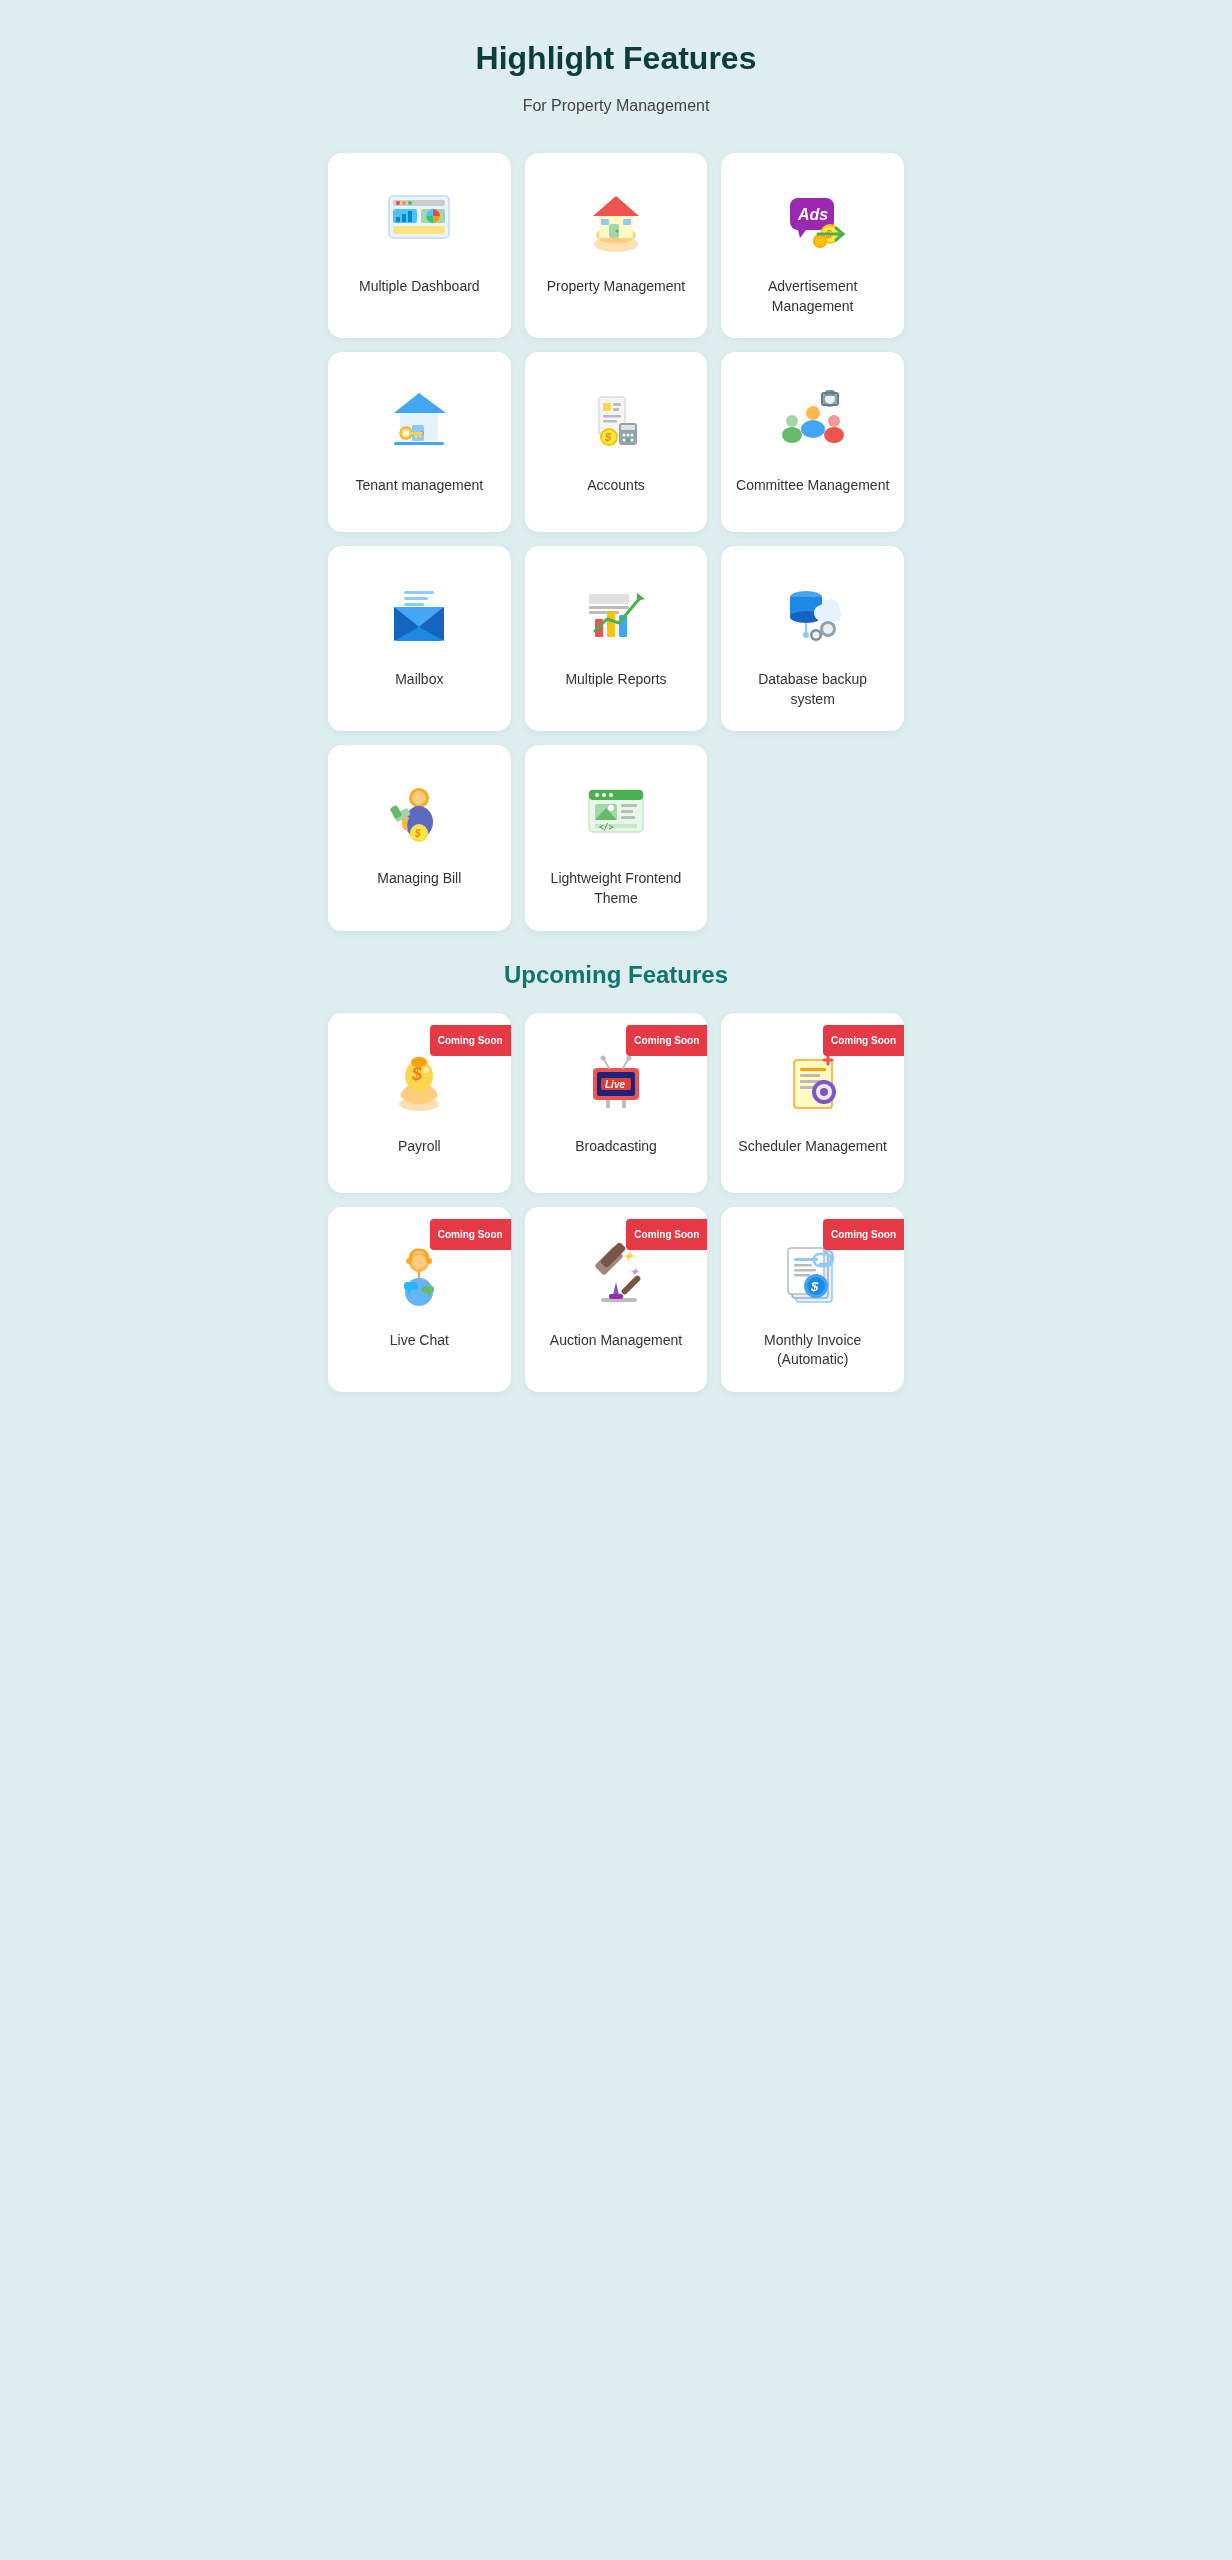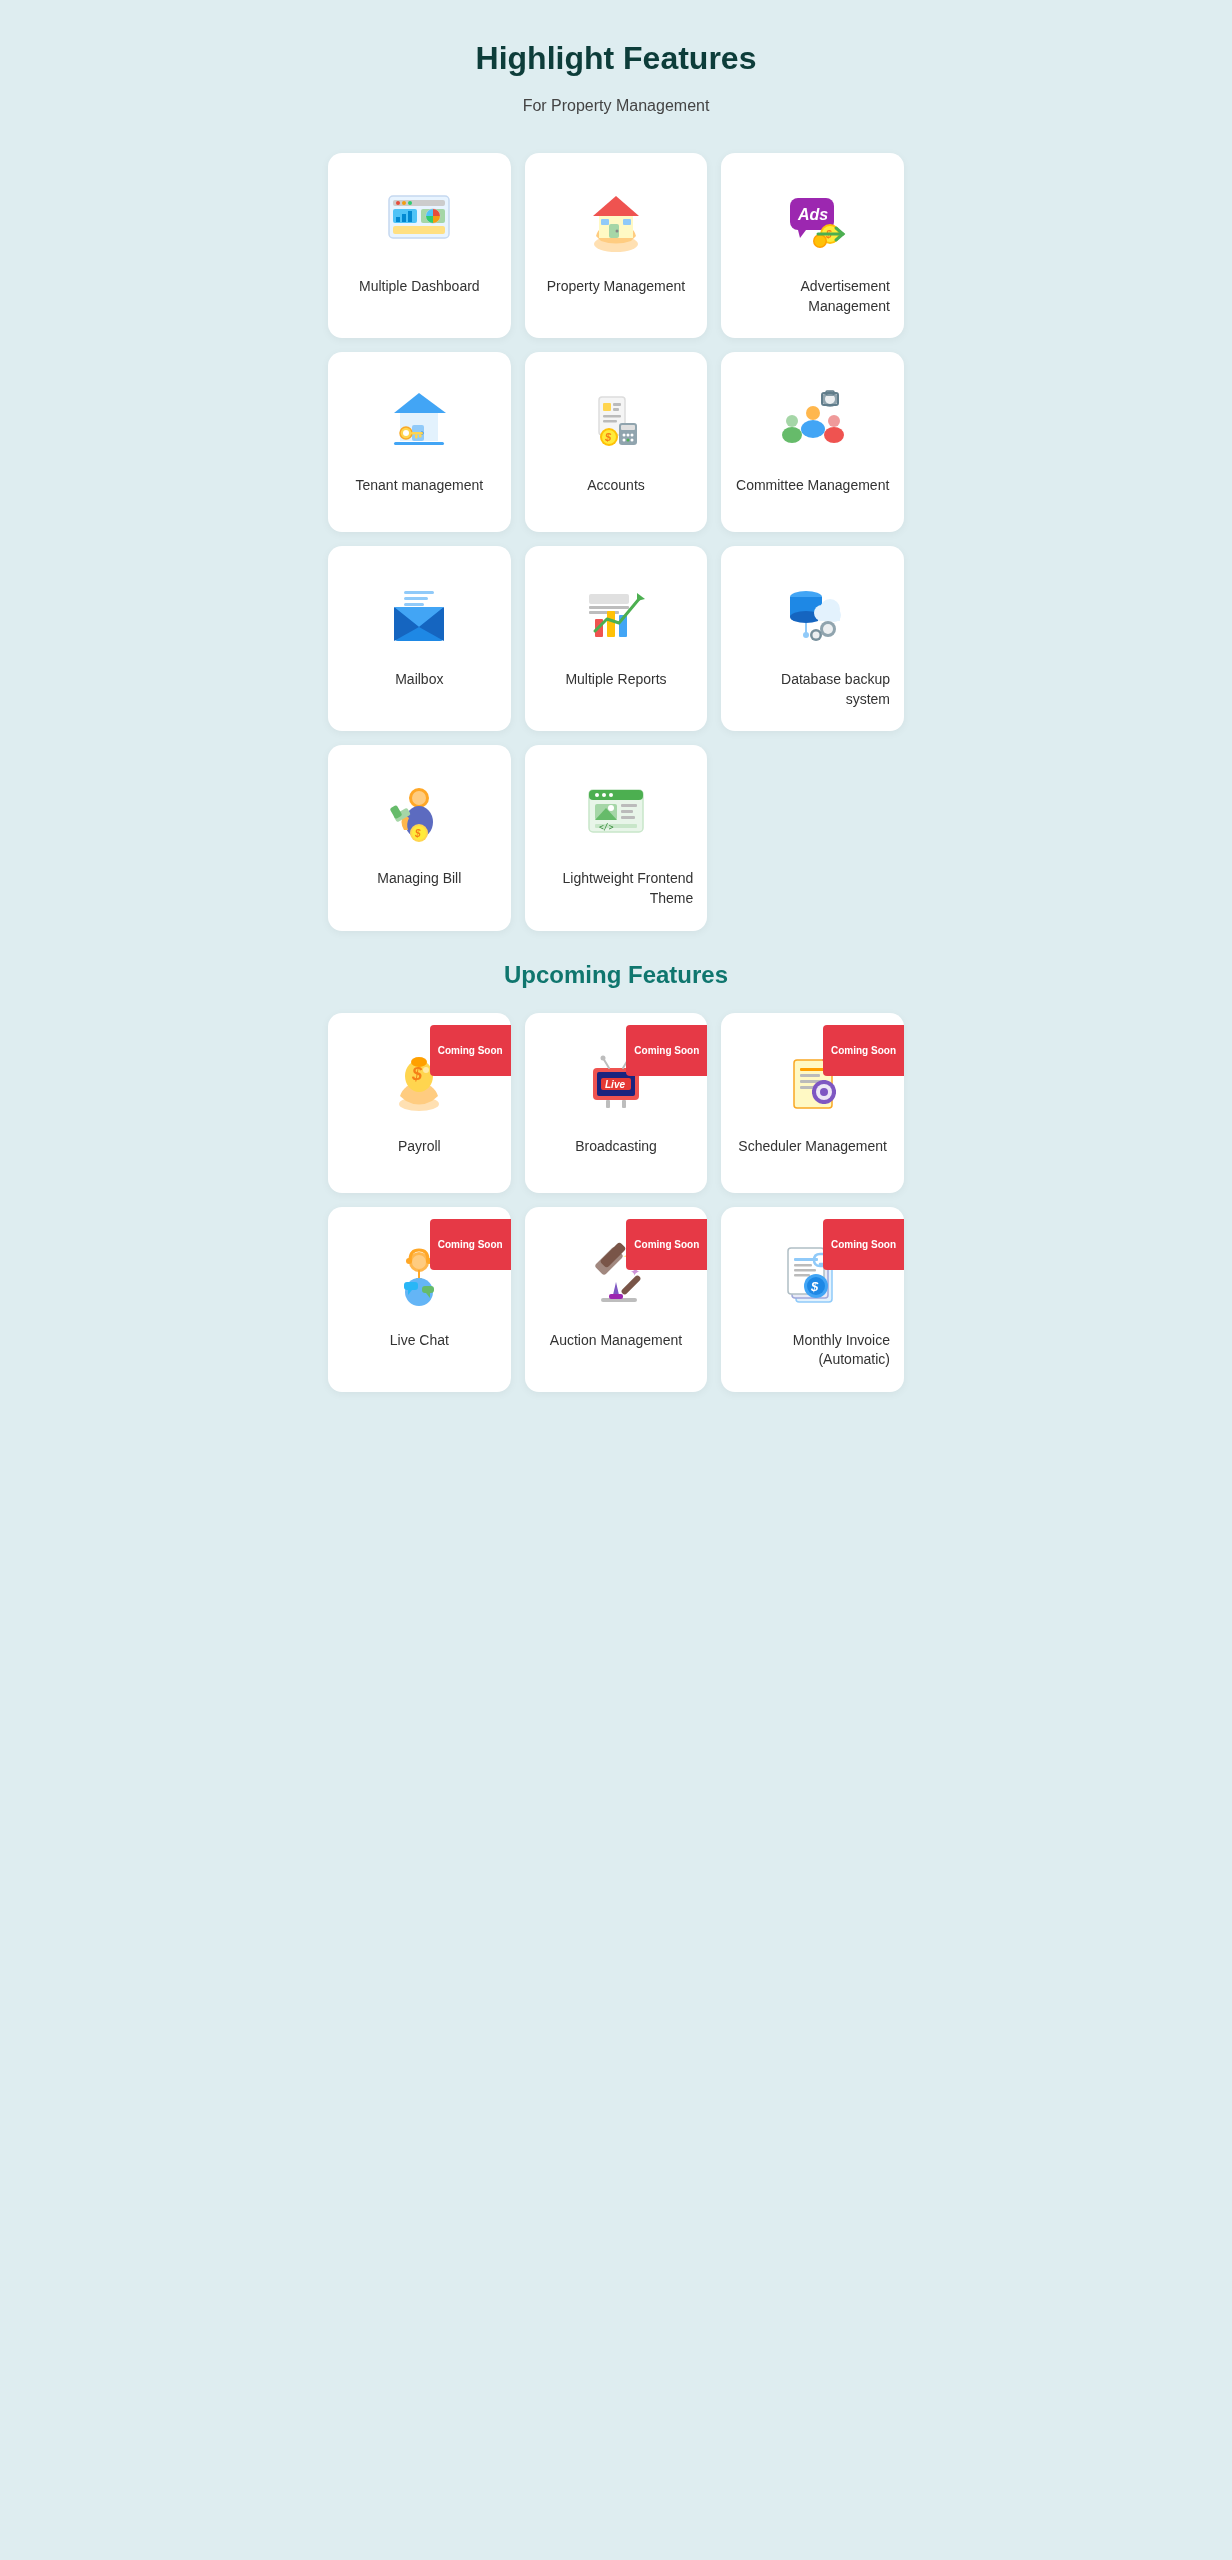--- a/index.html
+++ b/index.html
@@ -48,35 +48,35 @@
       align-items: center;
       justify-content: center;
       margin-bottom: 16px;
       font-style: italic;
     }
     .card-icon svg {
       width: 70px;
       height: 70px;
     }
     .card-label {
-      text-align: right;
+      text-align: center;
       font-size: 14px;
       color: #333;
       line-height: 1.4;
       font-weight: 500;
     }
     .coming-soon-badge {
       position: absolute;
       top: 12px;
       right: 0;
       background: #e63946;
       color: #fff;
       font-size: 10px;
       font-weight: 700;
-      padding: 20px 8px;
+      padding: 10px 8px;
       border-radius: 4px 0 0 4px;
     }
     .upcoming-title {
       text-align: center;
       font-size: 24px;
       font-weight: 800;
       color: #0f766e;
       margin: 30px 0 24px;
     }
   </style>

